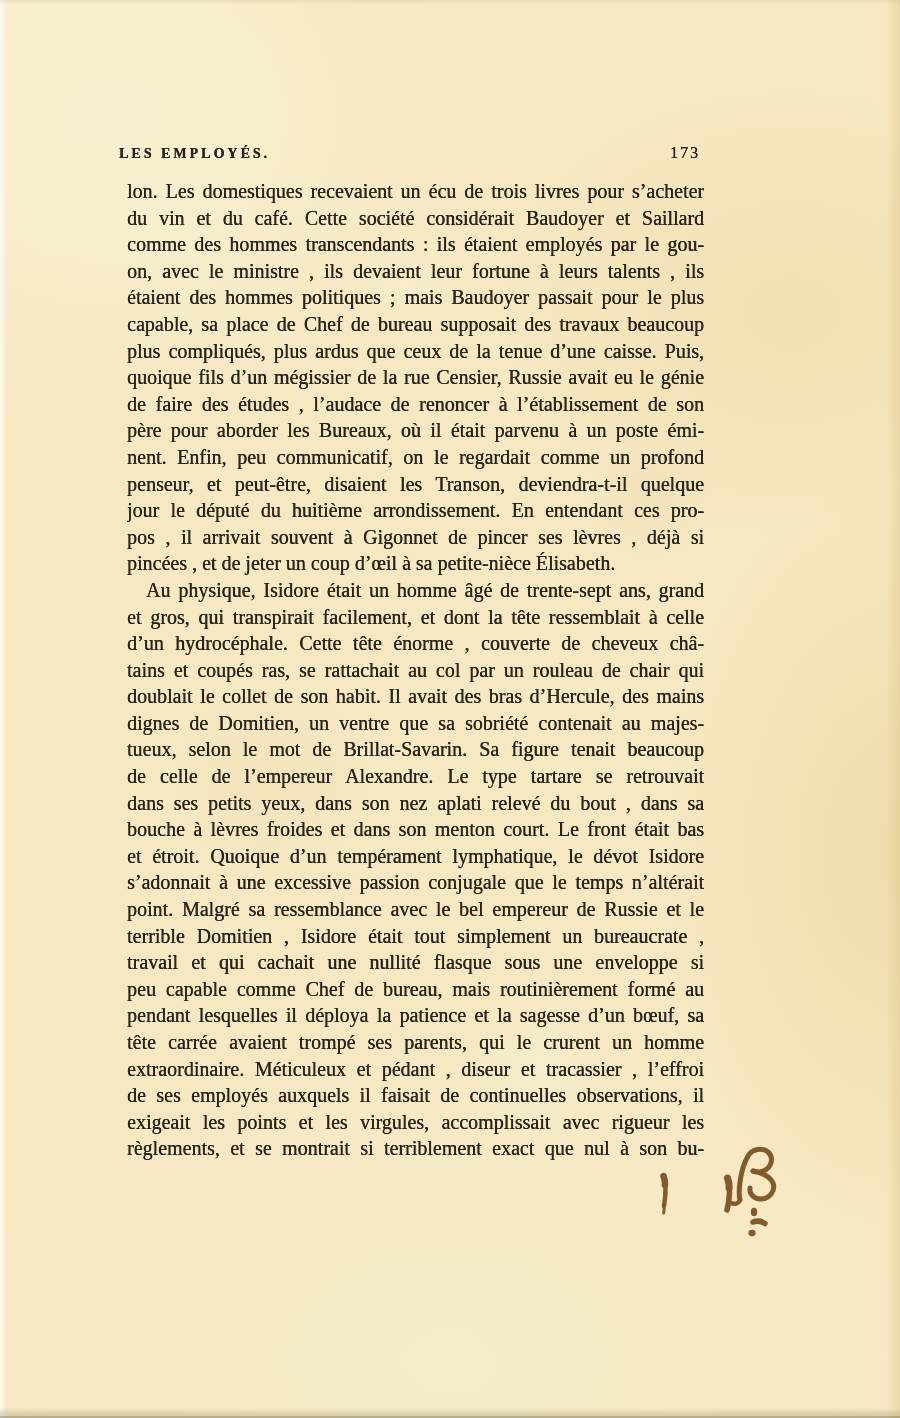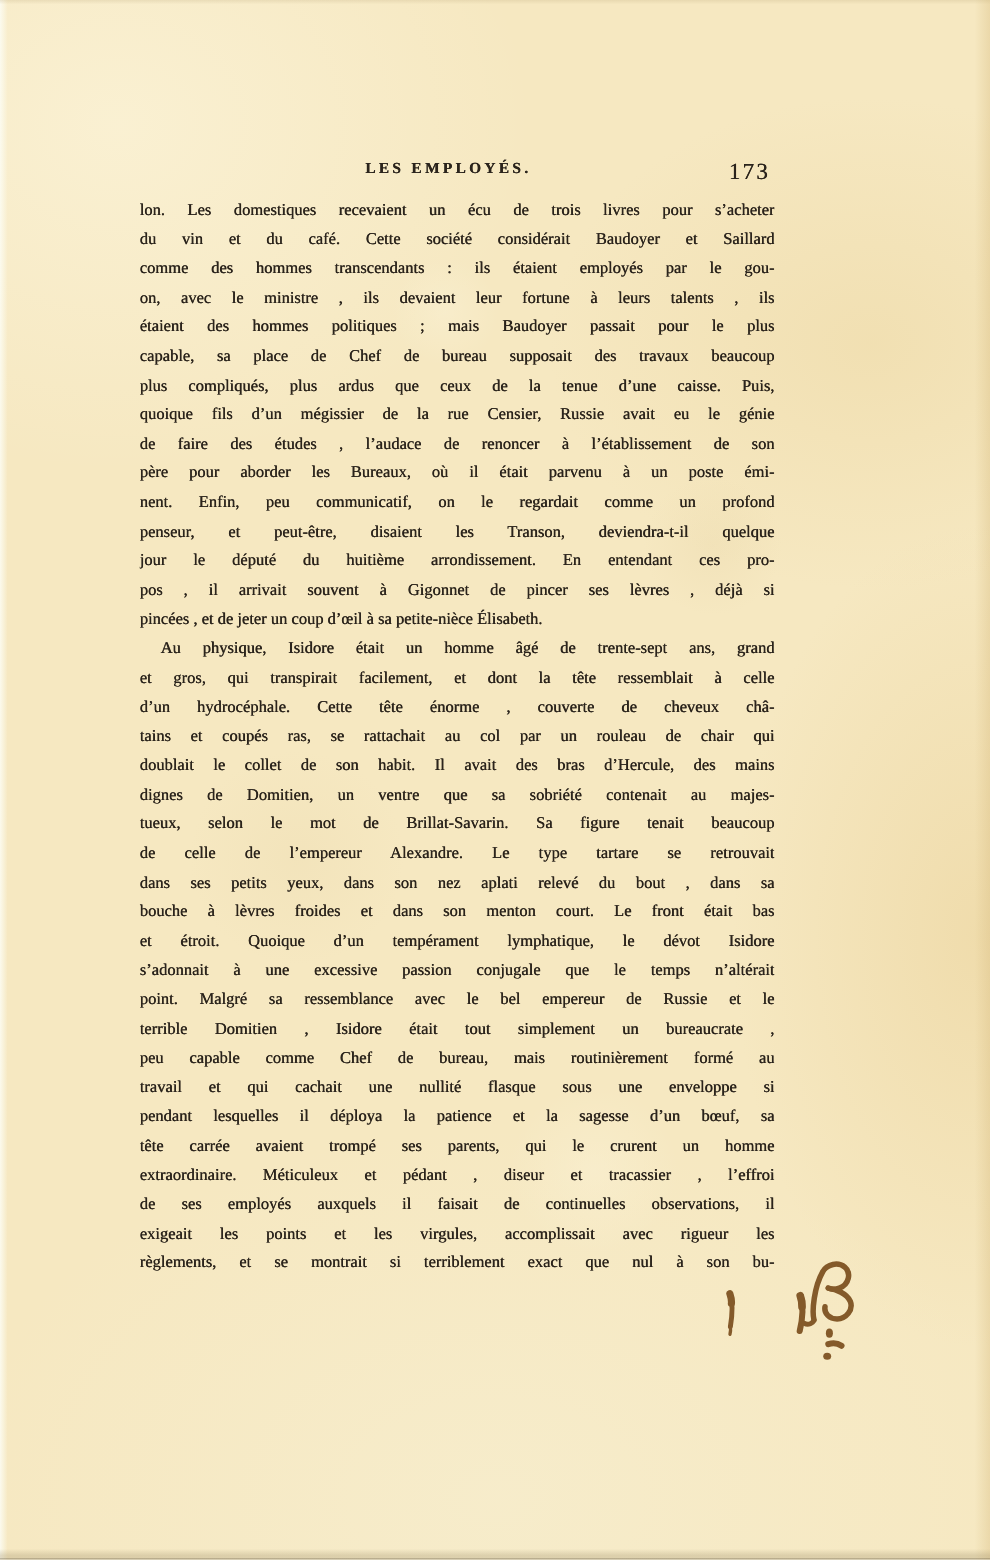--- a/index.html
+++ b/index.html
@@ -52,44 +52,44 @@
   .page-header {
     position: absolute;
     left: 127px;
     top: 146px;
     width: 577px;
     height: 24px;
   }
   .running-title {
     position: absolute;
     left: 0; right: 0;
-    text-align: center;
+    text-align: left;
     font-size: 14px;
     font-weight: bold;
     letter-spacing: 3px;
     transform: translateX(-8px);
     color: #2b241c;
     text-shadow: 0.25px 0 0 currentColor;
   }
   .page-number {
     position: absolute;
     right: 4px;
     top: -2px;
-    font-size: 21px;
+    font-size: 16px;
     letter-spacing: 2px;
     color: #2b241c;
     text-shadow: 0.25px 0 0 currentColor;
   }
 
   .text-block {
     position: absolute;
     left: 127px;
     top: 178px;
     width: 577px;
-    font-size: 15px;
+    font-size: 20px;
     line-height: 26.6px;
     text-shadow: 0.3px 0 0 currentColor;
   }
   .line {
     height: 26.6px;
     overflow: hidden;
     text-align: justify;
     text-align-last: justify;
     white-space: normal;
   }
@@ -146,22 +146,22 @@
         <div class="line">doublait le collet de son habit. Il avait des bras d’Hercule, des mains</div>
         <div class="line">dignes de Domitien, un ventre que sa sobriété contenait au majes-</div>
         <div class="line">tueux, selon le mot de Brillat-Savarin. Sa figure tenait beaucoup</div>
         <div class="line">de celle de l’empereur Alexandre. Le type tartare se retrouvait</div>
         <div class="line">dans ses petits yeux, dans son nez aplati relevé du bout , dans sa</div>
         <div class="line">bouche à lèvres froides et dans son menton court. Le front était bas</div>
         <div class="line">et étroit. Quoique d’un tempérament lymphatique, le dévot Isidore</div>
         <div class="line">s’adonnait à une excessive passion conjugale que le temps n’altérait</div>
         <div class="line">point. Malgré sa ressemblance avec le bel empereur de Russie et le</div>
         <div class="line">terrible Domitien , Isidore était tout simplement un bureaucrate ,</div>
+        <div class="line">travail et qui cachait une nullité flasque sous une enveloppe si</div>
         <div class="line">peu capable comme Chef de bureau, mais routinièrement formé au</div>
-        <div class="line">travail et qui cachait une nullité flasque sous une enveloppe si</div>
         <div class="line">pendant lesquelles il déploya la patience et la sagesse d’un bœuf, sa</div>
         <div class="line">tête carrée avaient trompé ses parents, qui le crurent un homme</div>
         <div class="line">extraordinaire. Méticuleux et pédant , diseur et tracassier , l’effroi</div>
         <div class="line">de ses employés auxquels il faisait de continuelles observations, il</div>
         <div class="line">exigeait les points et les virgules, accomplissait avec rigueur les</div>
         <div class="line">règlements, et se montrait si terriblement exact que nul à son bu-</div>
       </div>
     </div>
 
   <svg class="ink-annotation" viewBox="0 0 138 118" xmlns="http://www.w3.org/2000/svg">

